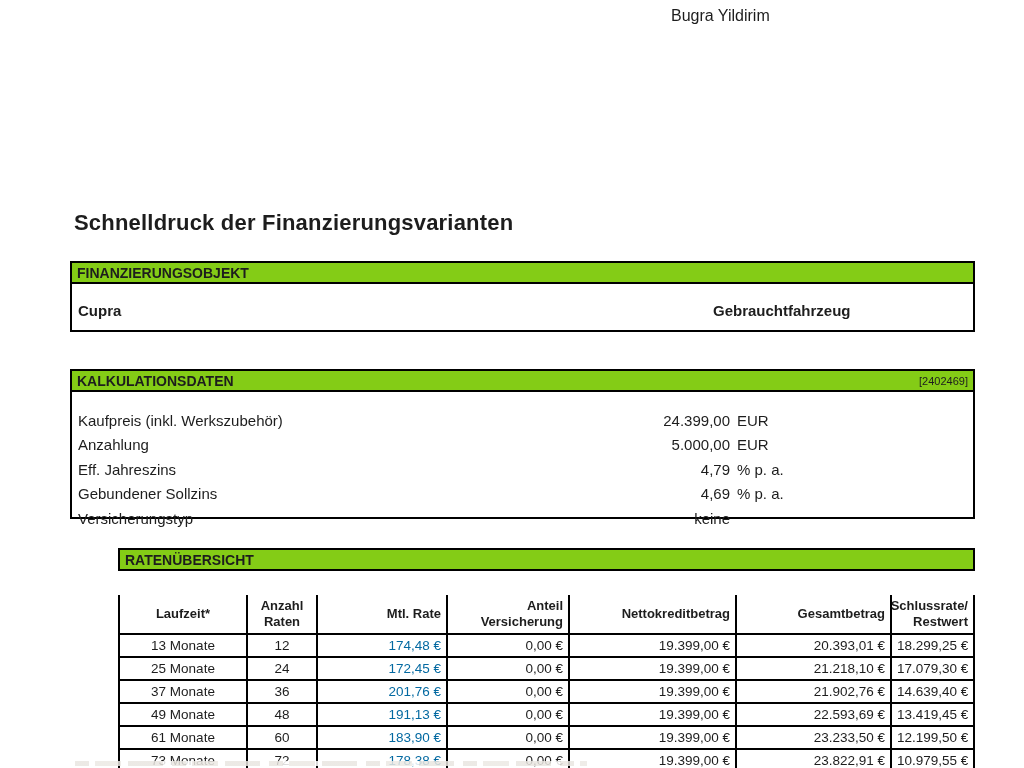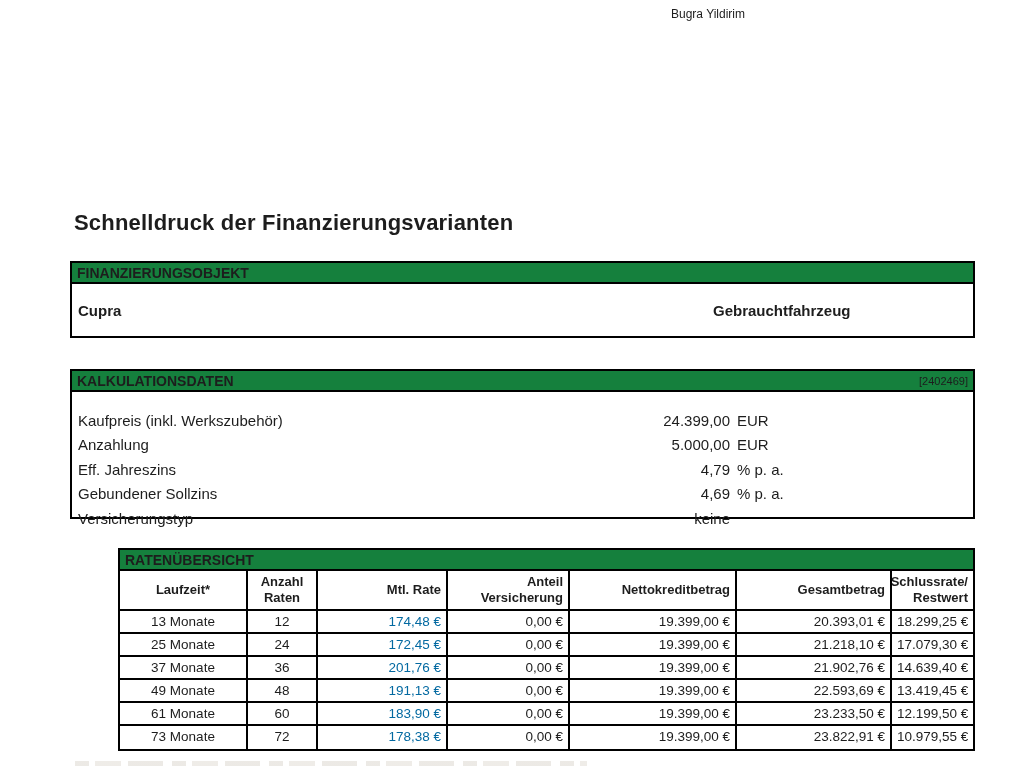--- a/index.html
+++ b/index.html
@@ -5,42 +5,42 @@
   * { margin:0; padding:0; box-sizing:border-box; }
   html,body { width:1024px; height:768px; background:#ffffff; }
   body {
     font-family:"Liberation Sans", sans-serif;
     color:#1d1d1d;
     position:relative;
     overflow:hidden;
   }
   .abs { position:absolute; }
 
-  #customer-name { left:671px; top:7px; font-size:12px; }
+  #customer-name { left:671px; top:7px; font-size:16px; }
   #doc-title { left:74px; top:210px; font-size:22px; font-weight:bold; letter-spacing:0.2px; }
 
   .section { position:absolute; left:70px; width:905px; }
   .band {
     border:2px solid #000;
-    background:#15803d;
+    background:#84cc16;
     height:23px;
     display:flex; align-items:center; justify-content:space-between;
     padding:0 5px;
     font-weight:bold; font-size:14px;
   }
   .band .ref { font-weight:normal; font-size:11px; }
   .section-body {
     border:2px solid #000; border-top:none;
     background:#fff;
     position:relative;
   }
 
   
   #sec-objekt { top:261px; }
-  #sec-objekt .section-body { height:54px; }
+  #sec-objekt .section-body { height:48px; }
   #vehicle { position:absolute; left:6px; top:18px; font-weight:bold; font-size:15px; }
   #vehicle-type { position:absolute; left:641px; top:18px; font-weight:bold; font-size:15px; }
 
   
   #sec-kalk { top:369px; }
   #sec-kalk .section-body { height:127px; padding-top:17px; }
   .krow { position:relative; height:24.4px; line-height:24.4px; font-size:15px; }
   .krow .lbl { position:absolute; left:6px; }
   .krow .val { position:absolute; right:243px; }
   .krow .unit { position:absolute; left:665px; }
@@ -48,21 +48,21 @@
 
   
   #sec-raten { top:548px;padding-left:48px; }
   #raten-table { border:2px solid #000; border-top:none; background:#fff; }
   .trow {
     display:grid;
     grid-template-columns:126px 70px 130px 122px 167px 155px auto;
   }
   .trow > div { border-left:2px solid #000; padding:0 5px; white-space:nowrap; overflow:hidden; }
   .trow > div:first-child { border-left:none; }
-  .thead { height:40px; border-bottom:2px solid #000; }
+  .thead { height:40px; border-bottom:2px solid #000;margin-top:24px; }
   .thead > div {
     display:flex; flex-direction:column; justify-content:center;
     font-size:13px; font-weight:bold; line-height:16px;
   }
   .tdata { height:23px; border-bottom:2px solid #000; }
   .tdata:last-child { border-bottom:none; }
   .tdata > div { font-size:13.5px; line-height:21px; }
   .c-center { text-align:center; align-items:center; }
   .c-right { text-align:right; align-items:flex-end; }
   .rate-green { color:#0369a1; }

